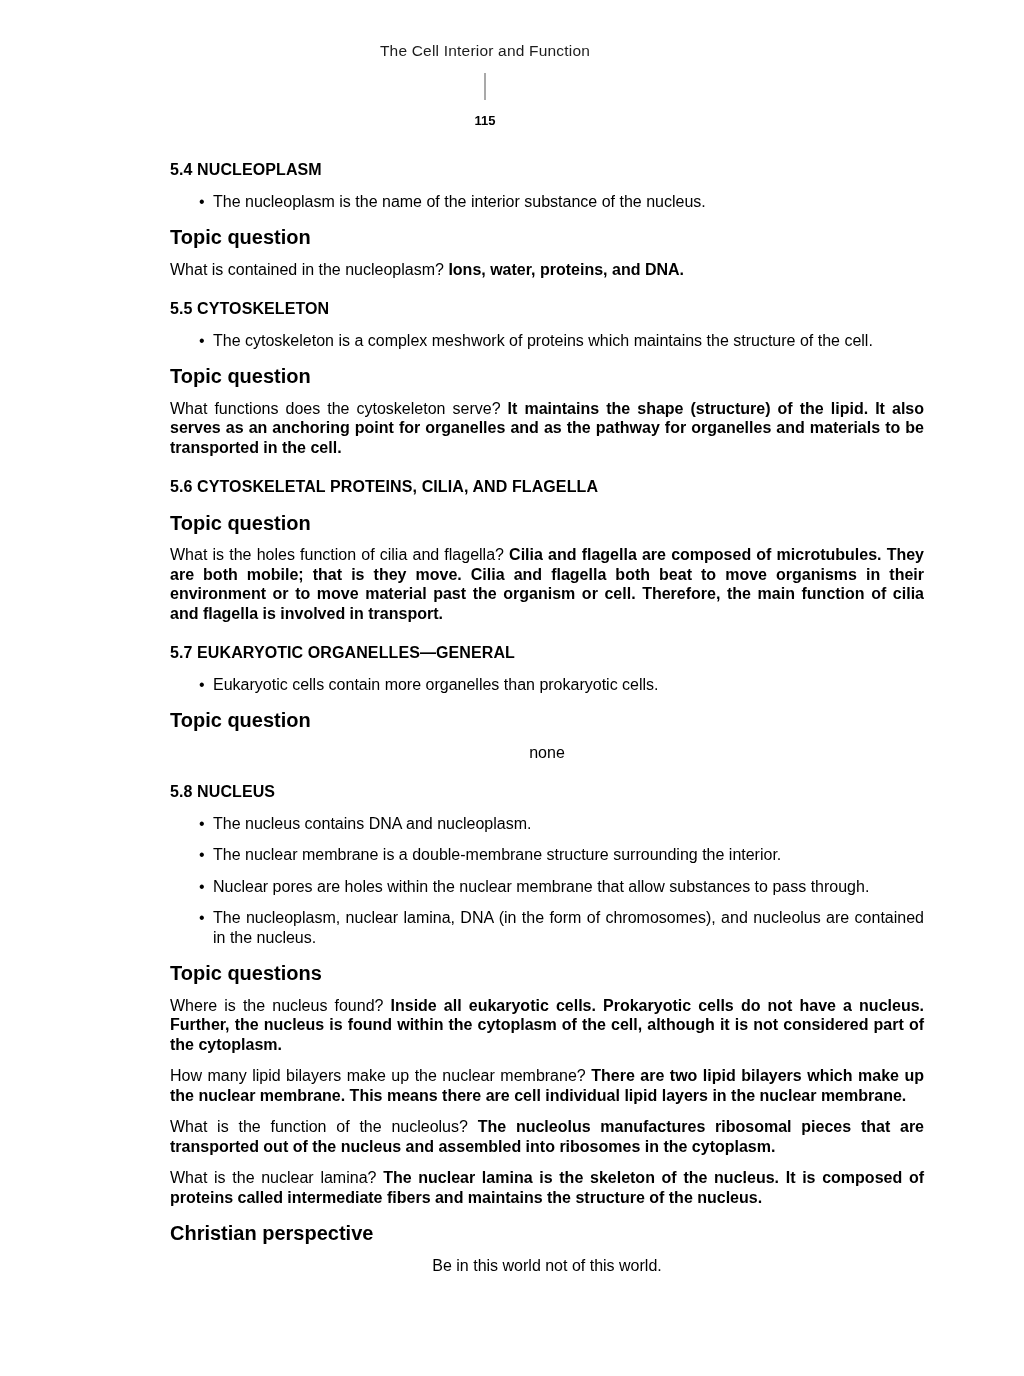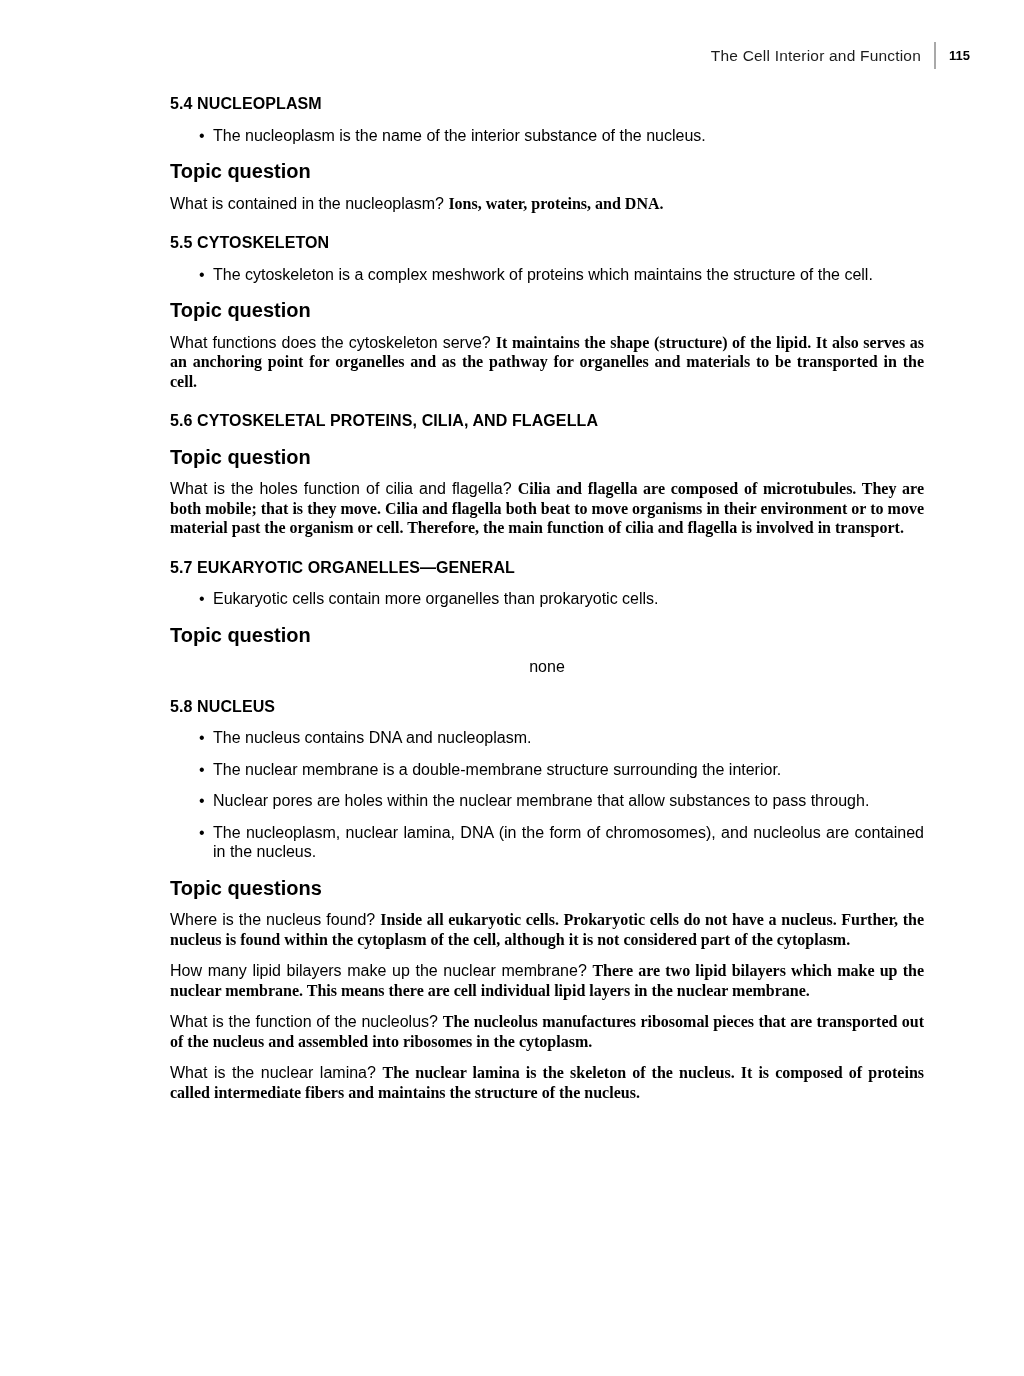--- a/index.html
+++ b/index.html
@@ -8,26 +8,27 @@
     background: #ffffff; color: #000000;
     font-family: "Liberation Sans", "DejaVu Sans", sans-serif;
     font-size: 16px;
     overflow: hidden;
   }
   .page-header {
     display: flex; justify-content: flex-end; align-items: center;
     gap: 13px;
     padding: 42px 54px 0 0;
     font-size: 15.5px;
+    flex-direction: column;
   }
   .h-title { color: #1c1c1c; letter-spacing: 0.2px; }
   .h-div { width: 2px; height: 27px; background: #a9a9a9; }
   .h-num { font-weight: bold; font-size: 13px; }
   .content {
-    margin: 25px 0 0 170px;
+    margin: 32px 0 0 170px;
     width: 754px;
     line-height: 19.5px;
   }
   .sec-heading {
     font-weight: bold;
     font-size: 16px;
     margin: 20px 0 0 0;
     letter-spacing: 0.1px;
   }
   .sec-heading.first { margin-top: 0; }
@@ -41,21 +42,21 @@
     position: relative;
     margin-top: 12px;
     text-align: justify;
   }
   ul.bullets li::before {
     content: "\2022";
     position: absolute;
     left: -14px;
   }
   .qa { margin: 12px 0 0 0; text-align: justify; }
-  .qa b { font-weight: bold; font-family: Liberation Serif, serif; }
+  .qa b { font-weight: bold; }
   .plain { margin: 12px 0 0 0; text-align: center; }
 </style>
 </head>
 <body>
 
 <div class="page-header">
   <span class="h-title">The Cell Interior and Function</span>
   <span class="h-div"></span>
   <span class="h-num">115</span>
 </div>
@@ -93,14 +94,16 @@
     <li>The nuclear membrane is a double-membrane structure surrounding the interior.</li>
     <li>Nuclear pores are holes within the nuclear membrane that allow substances to pass through.</li>
     <li>The nucleoplasm, nuclear lamina, DNA (in the form of chromosomes), and nucleolus are contained in the nucleus.</li>
   </ul>
   <div class="topic">Topic questions</div>
   <p class="qa"><span>Where is the nucleus found? </span><b>Inside all eukaryotic cells. Prokaryotic cells do not have a nucleus. Further, the nucleus is found within the cytoplasm of the cell, although it is not considered part of the cytoplasm.</b></p>
   <p class="qa"><span>How many lipid bilayers make up the nuclear membrane? </span><b>There are two lipid bilayers which make up the nuclear membrane. This means there are cell individual lipid layers in the nuclear membrane.</b></p>
   <p class="qa"><span>What is the function of the nucleolus? </span><b>The nucleolus manufactures ribosomal pieces that are transported out of the nucleus and assembled into ribosomes in the cytoplasm.</b></p>
   <p class="qa"><span>What is the nuclear lamina? </span><b>The nuclear lamina is the skeleton of the nucleus. It is composed of proteins called intermediate fibers and maintains the structure of the nucleus.</b></p>
 
+  <div class="topic">Christian perspective</div>
+  <p class="plain">Be in this world not of this world.</p>
 
 </div>
 
 </body></html>

